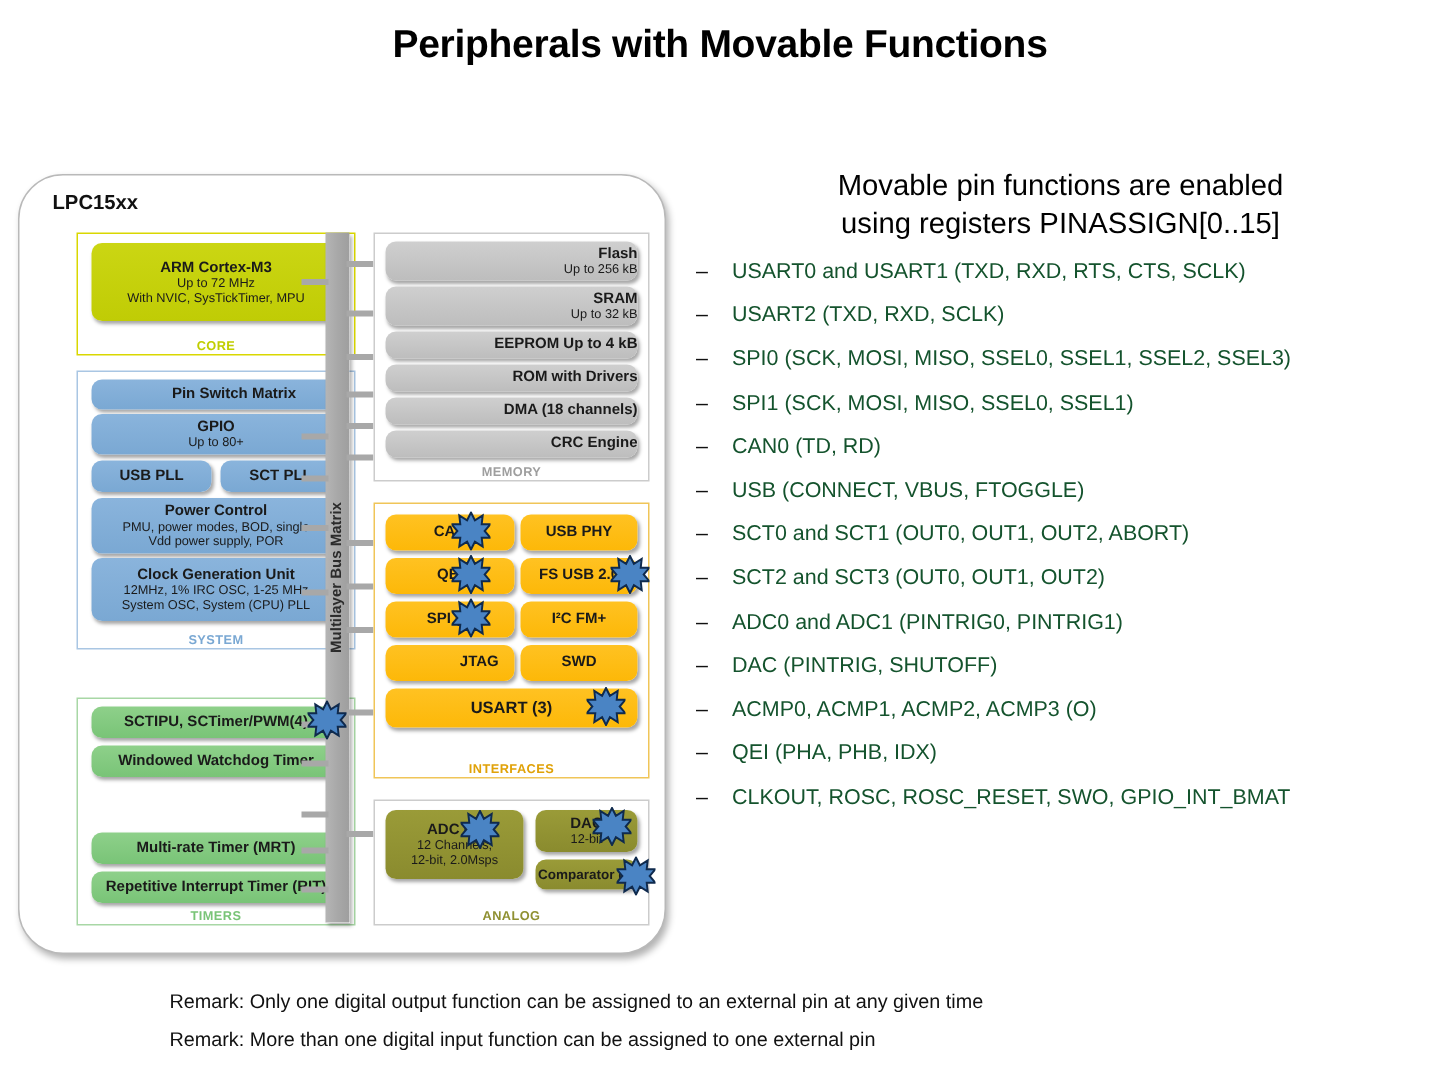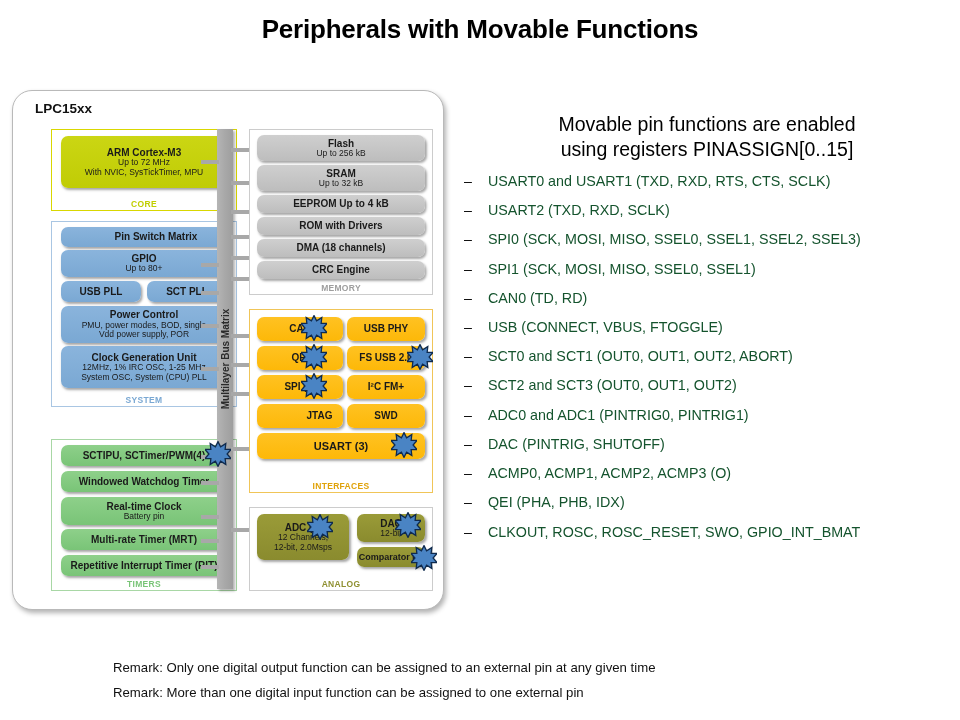--- a/index.html
+++ b/index.html
@@ -23,25 +23,25 @@
     text-align: center;
     font-size: 26px;
     font-weight: bold;
     color: #000000;
     letter-spacing: -0.2px;
   }
 
   
   #chip-card {
     position: absolute;
-    left: 12px; top: 90px;
+    left: 12px; top: 116px;
     width: 432px; height: 520px;
     background: #ffffff;
     border: 1.5px solid #b9b9b9;
-    border-radius: 20px;
+    border-radius: 30px;
     box-shadow: 2px 3px 5px rgba(0,0,0,0.30);
     box-sizing: border-box;
   }
   #chip-name {
     position: absolute;
     left: 22px; top: 10px;
     font-size: 13.5px;
     font-weight: bold;
     color: #111;
   }
@@ -76,21 +76,21 @@
     overflow: visible;
   }
   .blk .t1 { font-size: 10px; font-weight: bold; }
   .blk .t2 { font-size: 8.5px; font-weight: normal; }
   .blk.small .t1 { font-size: 9px; }
 
   
   .c-core { background: linear-gradient(180deg,#cbd613 0%, #c0cc05 100%); }
   .c-sys  { background: linear-gradient(180deg,#8ab4dc 0%, #7aa8d3 100%); }
   .c-tim  { background: linear-gradient(180deg,#8ed08a 0%, #79c477 100%); }
-  .c-mem  { background: linear-gradient(180deg,#cfcfcf 0%, #bdbdbd 100%); }
+  .c-mem  { background: linear-gradient(180deg,#cfcfcf 0%, #bdbdbd 100%); align-items: flex-end; }
   .c-int  { background: linear-gradient(180deg,#ffc222 0%, #fdb808 100%); }
   .c-ana  { background: linear-gradient(180deg,#9a9b38 0%, #8a8b2e 100%); }
 
   
   #bus-matrix {
     position: absolute;
     background: linear-gradient(90deg,#b5b5b5 0%, #a8a8a8 50%, #9e9e9e 100%);
     box-shadow: 1.5px 2px 2.5px rgba(0,0,0,0.30);
   }
   #bus-matrix-label {
@@ -211,24 +211,20 @@
   </div>
 
   <div class="group-box" style="left:38px; top:348px; width:186px; height:152px; border:1px solid #a8d7a5;">
     <div class="group-label" style="color:#79c477;">TIMERS</div>
   </div>
   <div class="blk c-tim" style="left:48px; top:354px; width:166px; height:21px;">
     <span class="t1">SCTIPU, SCTimer/PWM(4)</span>
   </div>
   <div class="blk c-tim" style="left:48px; top:380px; width:166px; height:21px;">
     <span class="t1">Windowed  Watchdog Timer</span>
-  </div>
-  <div class="blk c-tim" style="left:48px; top:406px; width:166px; height:28px;">
-    <span class="t1">Real-time Clock</span>
-    <span class="t2">Battery pin</span>
   </div>
   <div class="blk c-tim" style="left:48px; top:438px; width:166px; height:21px;">
     <span class="t1">Multi-rate Timer (MRT)</span>
   </div>
   <div class="blk c-tim" style="left:48px; top:464px; width:166px; height:21px;">
     <span class="t1">Repetitive Interrupt  Timer (RIT)</span>
   </div>
 
   <div id="bus-matrix" style="left:204px; top:38px; width:16px; height:460px;">
     <div id="bus-matrix-label">Multilayer Bus Matrix</div>

